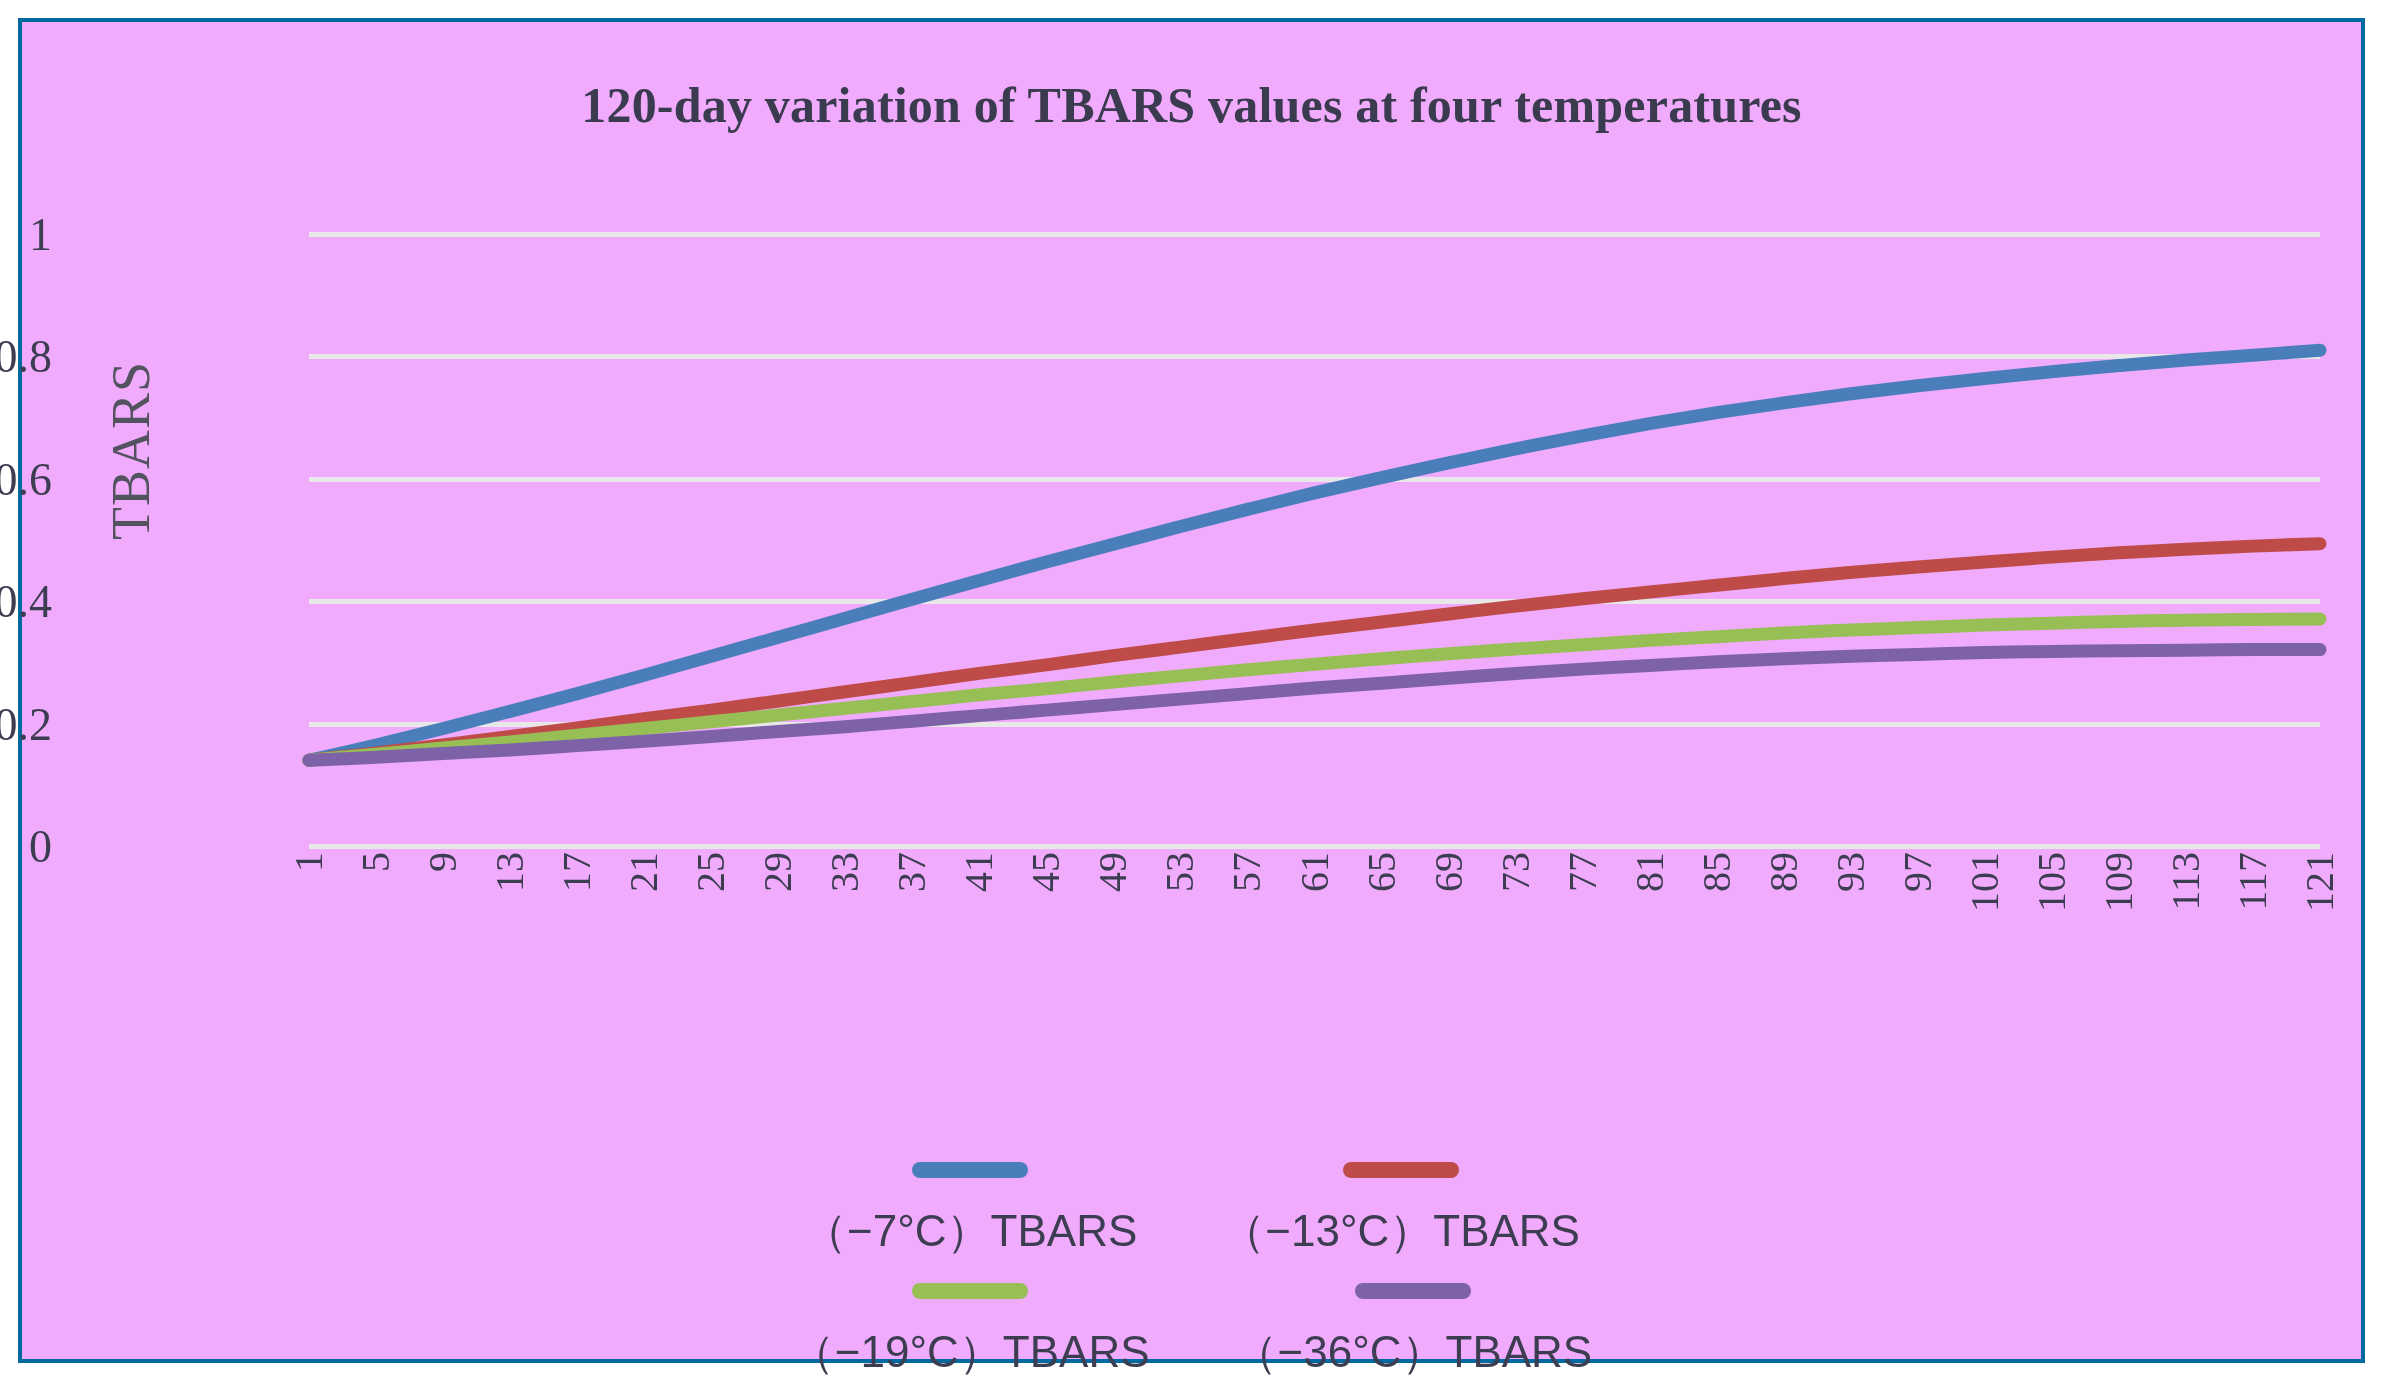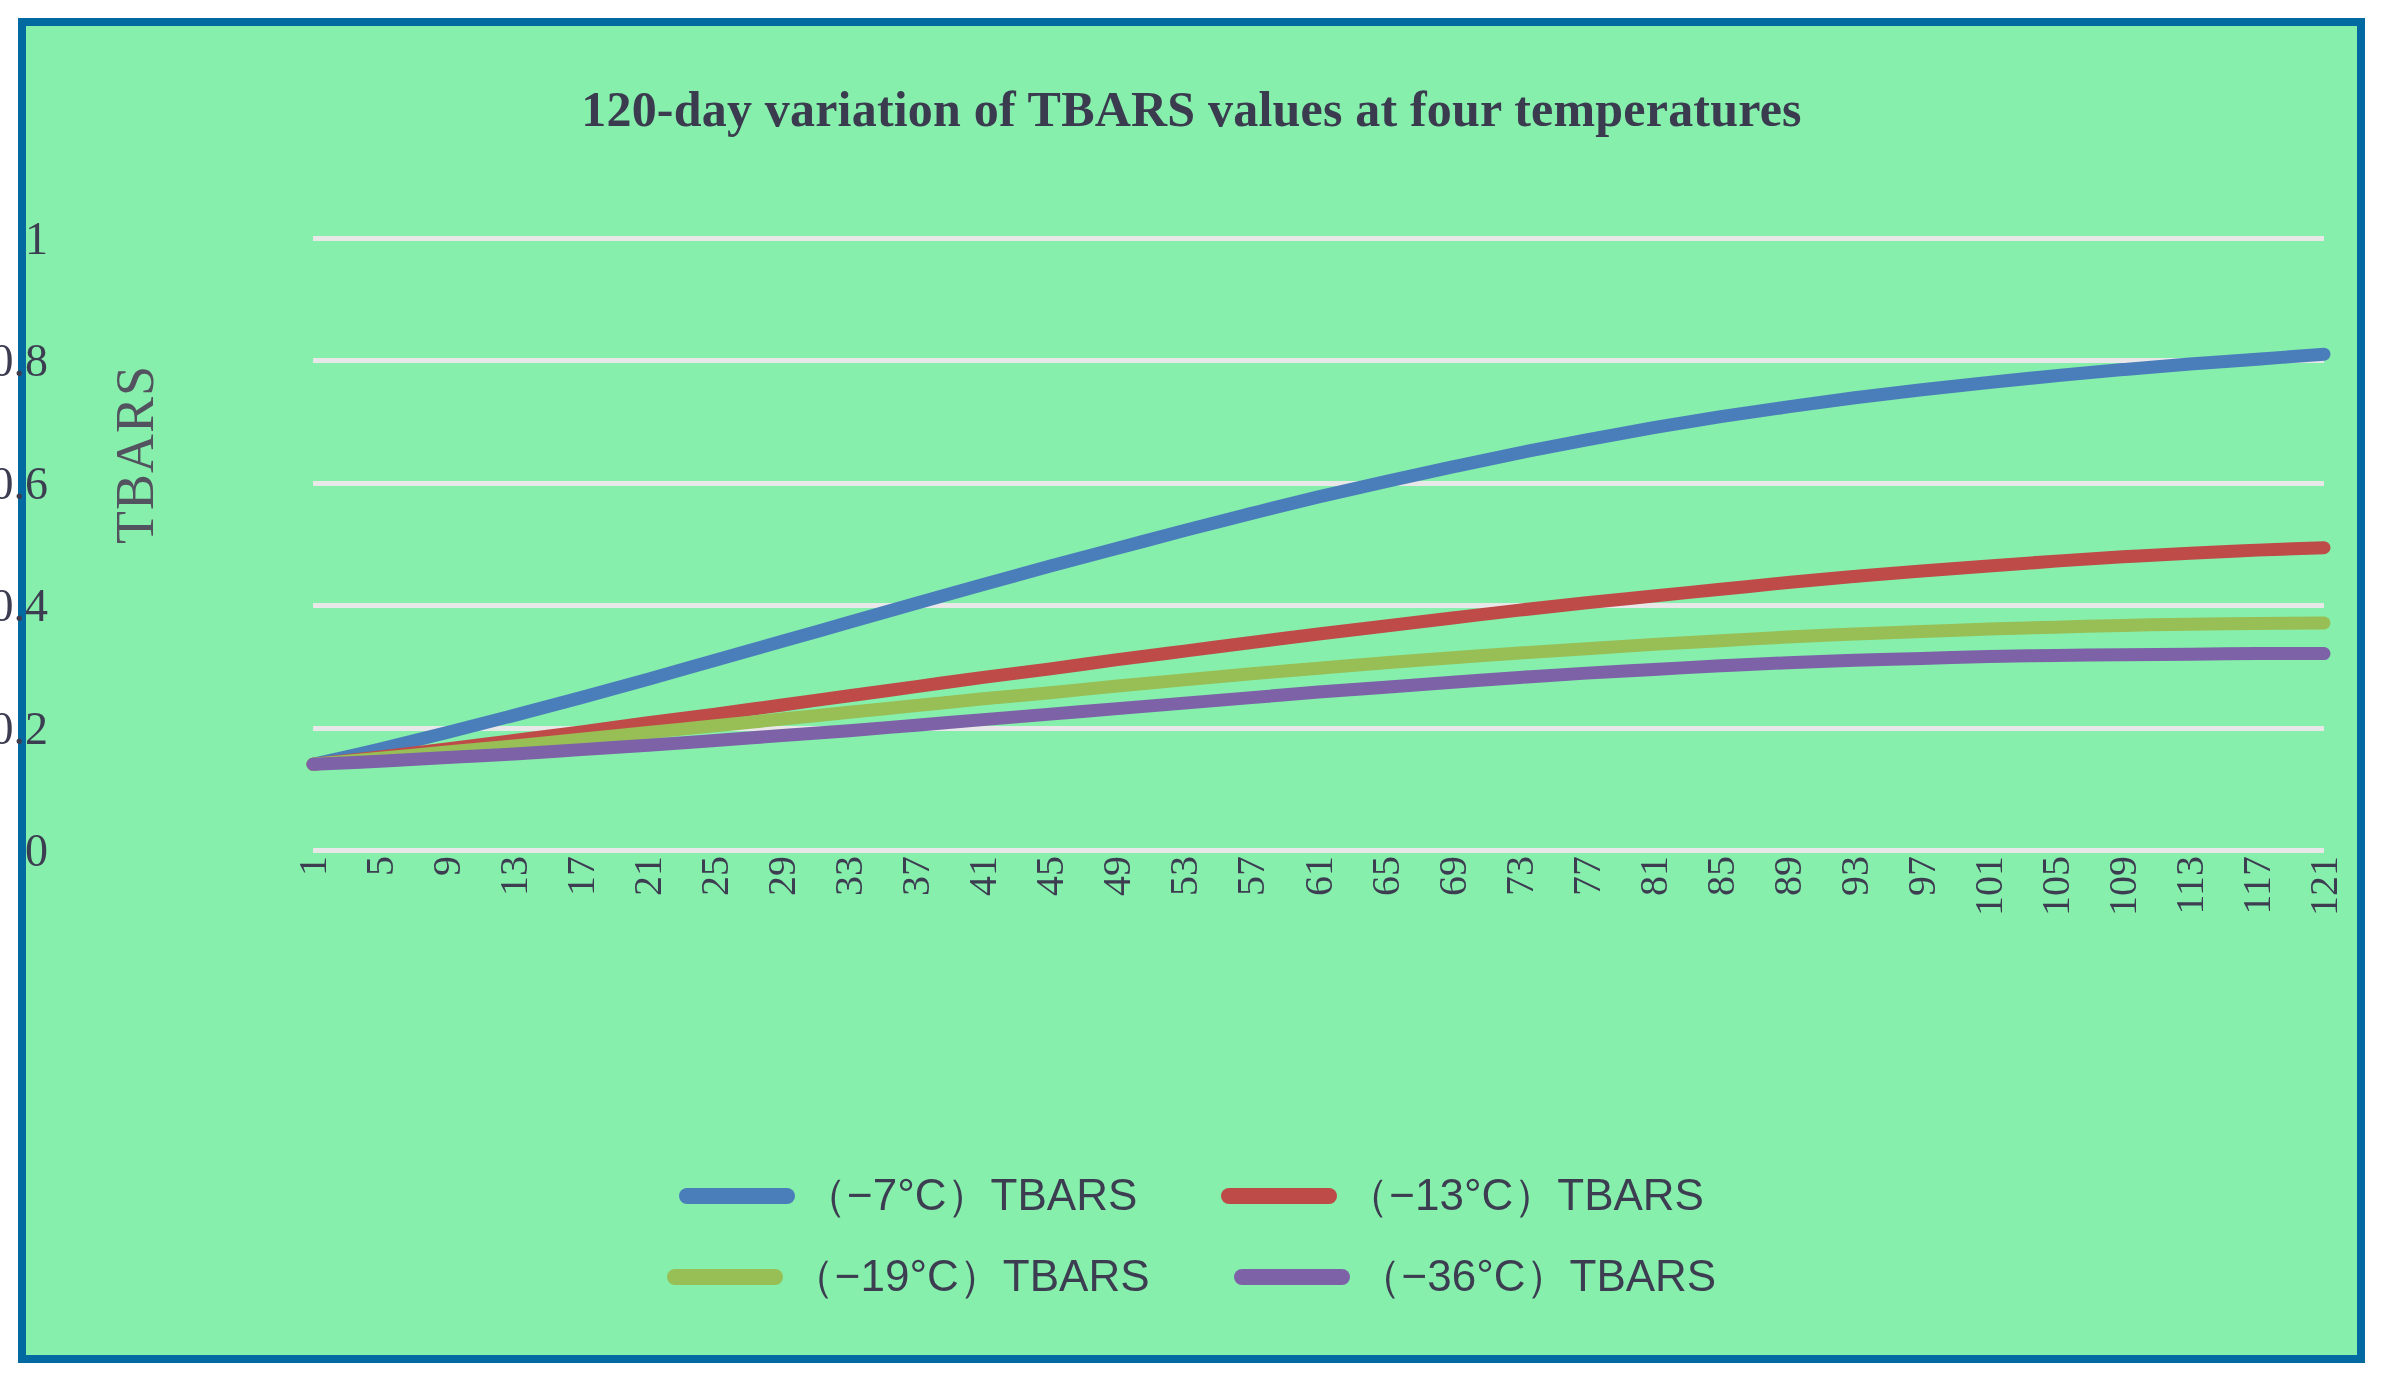--- a/index.html
+++ b/index.html
@@ -9,22 +9,22 @@
   }
   body {
     width: 2383px; height: 1381px;
     font-family: "Liberation Serif", "DejaVu Serif", serif;
     overflow: hidden;
   }
   #figure-frame {
     position: absolute;
     left: 18px; top: 18px;
     width: 2347px; height: 1345px;
-    border: 8px solid #0369a1;
-    background: #86efac;
+    border: 4px solid #0369a1;
+    background: #f0abfc;
   }
   #chart-title {
     position: absolute;
     left: 0; top: 54px;
     width: 100%;
     text-align: center;
     font-family: "Liberation Serif", "DejaVu Serif", serif;
     font-weight: bold;
     font-size: 50px;
     color: #3b3b4f;
@@ -111,23 +111,23 @@
     gap: 22px;
   }
   .legend-row {
     display: flex;
     flex-direction: row;
     align-items: center;
     gap: 84px;
   }
   .legend-item {
     display: flex;
-    flex-direction: row;
+    flex-direction: column;
     align-items: center;
-    gap: 8px;
+    gap: 24px;
   }
   .legend-swatch {
     width: 116px; height: 16px;
     border-radius: 8px;
     flex: 0 0 auto;
   }
   .legend-label {
     font-family: "Liberation Sans", "DejaVu Sans", sans-serif;
     font-size: 44px;
     color: #3d3d52;

